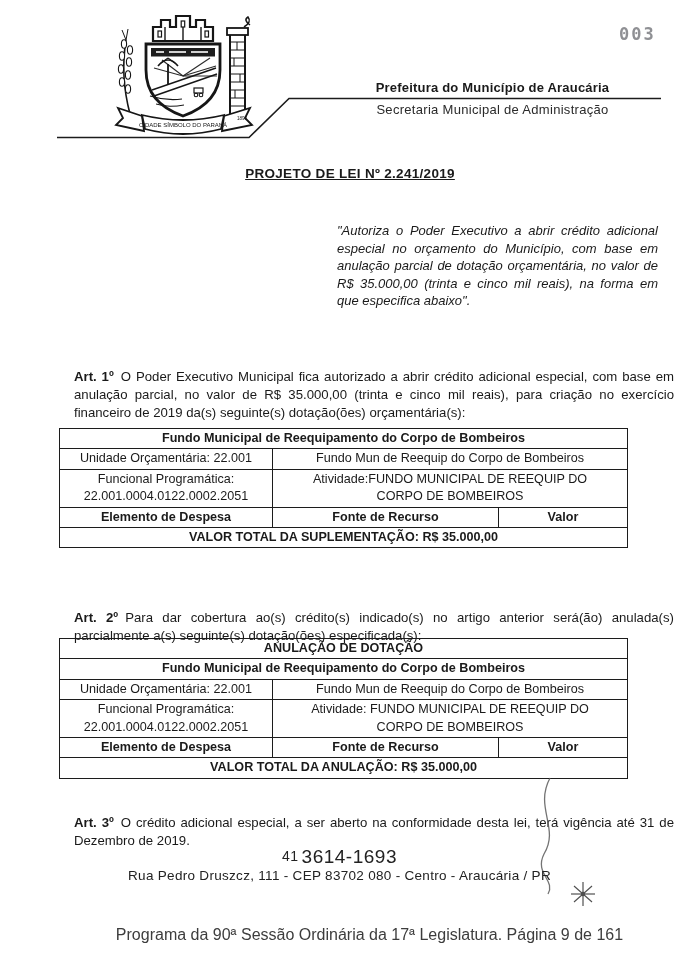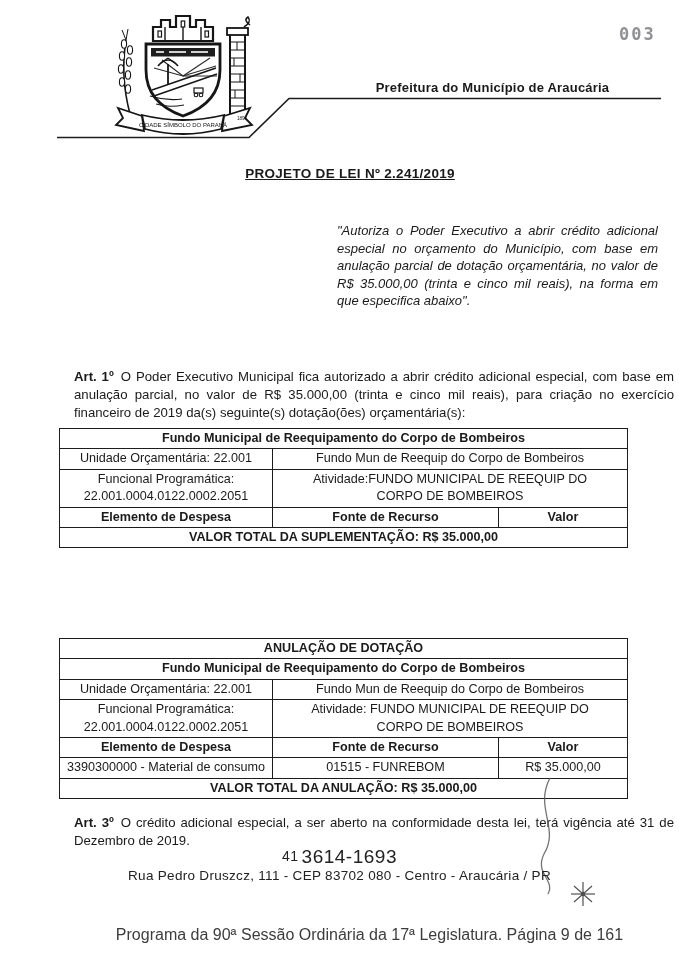--- a/index.html
+++ b/index.html
@@ -157,20 +157,21 @@
     <path d="M36,104 L12,96 L17,106 L10,113 L38,119 Z" stroke-width="1.8" fill="#fff"></path>
     <path d="M118,104 L144,96 L139,106 L146,113 L116,119 Z" stroke-width="1.8" fill="#fff"></path>
     <path d="M36,103 Q77,113 118,103 L115,117 Q77,127 39,117 Z" stroke-width="1.8" fill="#fff"></path>
     <text x="77" y="115" text-anchor="middle" font-size="6" font-family="Liberation Sans, sans-serif" fill="#161616" stroke="none">CIDADE SÍMBOLO DO PARANÁ</text>
     <text x="136" y="108" text-anchor="middle" font-size="4.6" font-family="Liberation Sans, sans-serif" fill="#161616" stroke="none">1890</text>
   </svg>
 
   <div class="stamp">003</div>
 
   <div class="org-name">Prefeitura do Município de Araucária</div>
+  <div class="dept-name">Secretaria Municipal de Administração</div>
 
   <svg class="header-lines" viewBox="0 0 679 150">
     <polyline points="661,98.5 289,98.5 249,137.5 57,137.5" fill="none" stroke="#1c1c1c" stroke-width="1.6"></polyline>
   </svg>
 
   <div class="doc-title">PROJETO DE LEI Nº 2.241/2019</div>
 
   <div class="epigraph">"Autoriza o Poder Executivo a abrir crédito adicional especial no orçamento do Município, com base em anulação parcial de dotação orçamentária, no valor de R$ 35.000,00 (trinta e cinco mil reais), na forma em que especifica abaixo".</div>
 
   <p class="article art-1"><span class="art-label">Art. 1º</span><span>O Poder Executivo Municipal fica autorizado a abrir crédito adicional especial, com base em anulação parcial, no valor de R$ 35.000,00 (trinta e cinco mil reais), para criação no exercício financeiro de 2019 da(s) seguinte(s) dotação(ões) orçamentária(s):</span></p>
@@ -197,20 +198,21 @@
       <td class="b">Elemento de Despesa</td>
       <td class="b">Fonte de Recurso</td>
       <td class="b">Valor</td>
     </tr>
     <tr>
           <td colspan="3" class="b">VALOR TOTAL DA SUPLEMENTAÇÃO: R$ 35.000,00</td>
         </tr>
   </tbody>
     </table>
 
+  <p class="article art-2"><span class="art-label">Art. 2º</span><span>Para dar cobertura ao(s) crédito(s) indicado(s) no artigo anterior será(ão) anulada(s) parcialmente a(s) seguinte(s) dotação(ões) especificada(s):</span></p>
 
   <table class="law-table tbl-2">
     <colgroup>
         <col style="width:213px">
         <col style="width:226px">
         <col style="width:129px">
       </colgroup>
     <tbody>
         <tr>
           <td colspan="3" class="b">ANULAÇÃO DE DOTAÇÃO</td>
@@ -225,25 +227,20 @@
     <tr>
       <td><span>Funcional Programática:</span><br><span>22.001.0004.0122.0002.2051</span></td>
       <td colspan="2"><span>Atividade: FUNDO MUNICIPAL DE REEQUIP DO</span><br><span>CORPO DE BOMBEIROS</span></td>
     </tr>
     <tr>
       <td class="b">Elemento de Despesa</td>
       <td class="b">Fonte de Recurso</td>
       <td class="b">Valor</td>
     </tr>
     <tr>
-      <td>3390300000 - Material de consumo</td>
-      <td>01515 - FUNREBOM</td>
-      <td>R$ 35.000,00</td>
-    </tr>
-    <tr>
           <td colspan="3" class="b">VALOR TOTAL DA ANULAÇÃO: R$ 35.000,00</td>
         </tr>
   </tbody>
     </table>
 
   <p class="article art-3"><span class="art-label">Art. 3º</span><span>O crédito adicional especial, a ser aberto na conformidade desta lei, terá vigência até 31 de Dezembro de 2019.</span></p>
 
   <svg class="signature" viewBox="0 0 140 150">
     <path d="M38,8 C22,38 48,58 32,84 C22,104 44,110 36,124" fill="none" stroke="#5a5a5a" stroke-width="1.3" opacity="0.85"></path>
     <g stroke="#3c3c3c" stroke-width="1.2" opacity="0.9">

